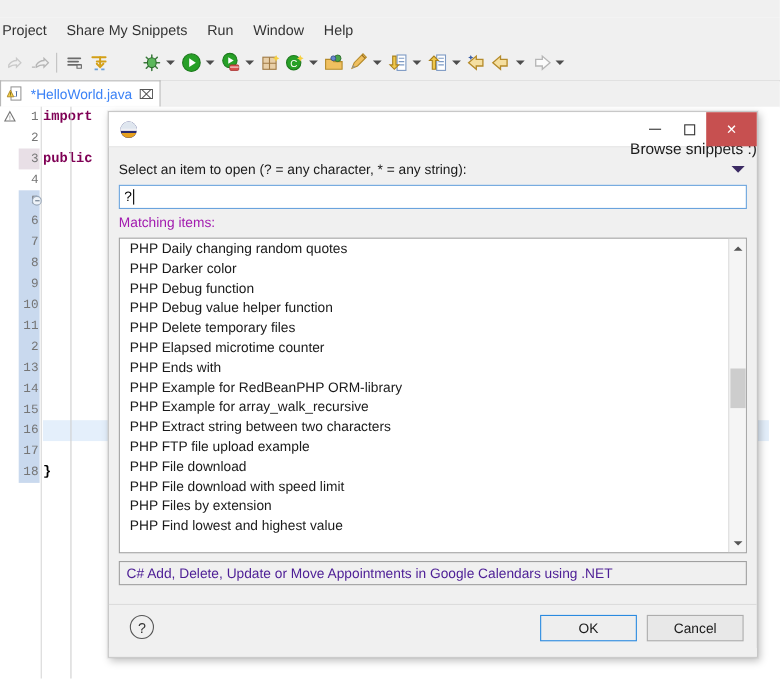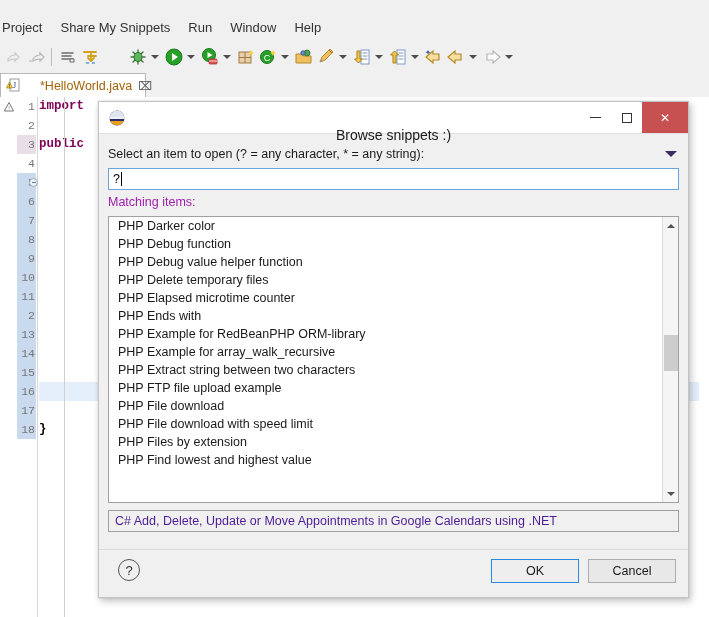--- a/index.html
+++ b/index.html
@@ -46,21 +46,21 @@
   
   .tabstrip {
     position:absolute; left:0; top:73px; width:709px; height:25px;
     background:#f0f0f0;
   }
   .tab {
     position:absolute; left:0; top:0; height:24px;
     background:#ffffff; border:1px solid #b8b8b8; border-bottom:none;
     display:flex; align-items:center; padding:0 7px 0 5px; box-sizing:border-box;
   }
-  .tab-label { font-size:12.5px; color:#a16207; margin:0 6px 0 20px; white-space:nowrap; }
+  .tab-label { font-size:12.5px; color:#3b82f6; margin:0 6px 0 8px; white-space:nowrap; }
   .tab-close { font-size:12px; color:#555; }
 
   
   .editor {
     position:absolute; left:0; top:97px; width:709px; height:520px; background:#ffffff;
   }
   .marker-col {
     position:absolute; left:0; top:0; width:17px; height:520px; background:#ffffff;
     border-right:0;
   }
@@ -107,21 +107,21 @@
     box-shadow: 0 0 0 1px rgba(0,0,0,0.03), 2px 3px 7px rgba(0,0,0,0.25);
     box-sizing:border-box;
   }
   .dlg-titlebar {
     position:relative; height:31px; background:#ffffff;
     border-bottom:1px solid #e0e0e0;
     display:flex; align-items:center;
   }
   .dlg-appicon { width:18px; height:18px; margin-left:9px; position:relative; }
   .dlg-title {
-    position:absolute; left:0; right:0; text-align:center;
+    position:absolute; left:0; right:0; text-align:right;
     font-size:14px; color:#1a1a1a; line-height:31px; pointer-events:none;margin-top:36px;
   }
   .dlg-winbtns { position:absolute; right:0; top:0; height:31px; display:flex; }
   .winbtn {
     width:31px; height:31px; display:flex; align-items:center; justify-content:center;
     font-size:12px; color:#333;
   }
   .winbtn.close { width:46px; background:#c75050; color:#ffffff; }
   .minbar { width:11px; height:1px; background:#333; }
   .maxbox { width:10px; height:10px; border:1px solid #333; box-sizing:border-box; }
@@ -458,20 +458,21 @@
 
     <div class="filter-input">
       <span>?</span>
         <span class="caret-bar"></span>
     </div>
 
     <div class="matching-label">Matching items:</div>
 
     <div class="listbox">
       <div class="list-inner" id="listrows">
+          <div class="list-row">PHP Daily changing random quotes</div>
           <div class="list-row">PHP Darker color</div>
           <div class="list-row">PHP Debug function</div>
           <div class="list-row">PHP Debug value helper function</div>
           <div class="list-row">PHP Delete temporary files</div>
           <div class="list-row">PHP Elapsed microtime counter</div>
           <div class="list-row">PHP Ends with</div>
           <div class="list-row">PHP Example for RedBeanPHP ORM-library</div>
           <div class="list-row">PHP Example for array_walk_recursive</div>
           <div class="list-row">PHP Extract string between two characters</div>
           <div class="list-row">PHP FTP file upload example</div>

